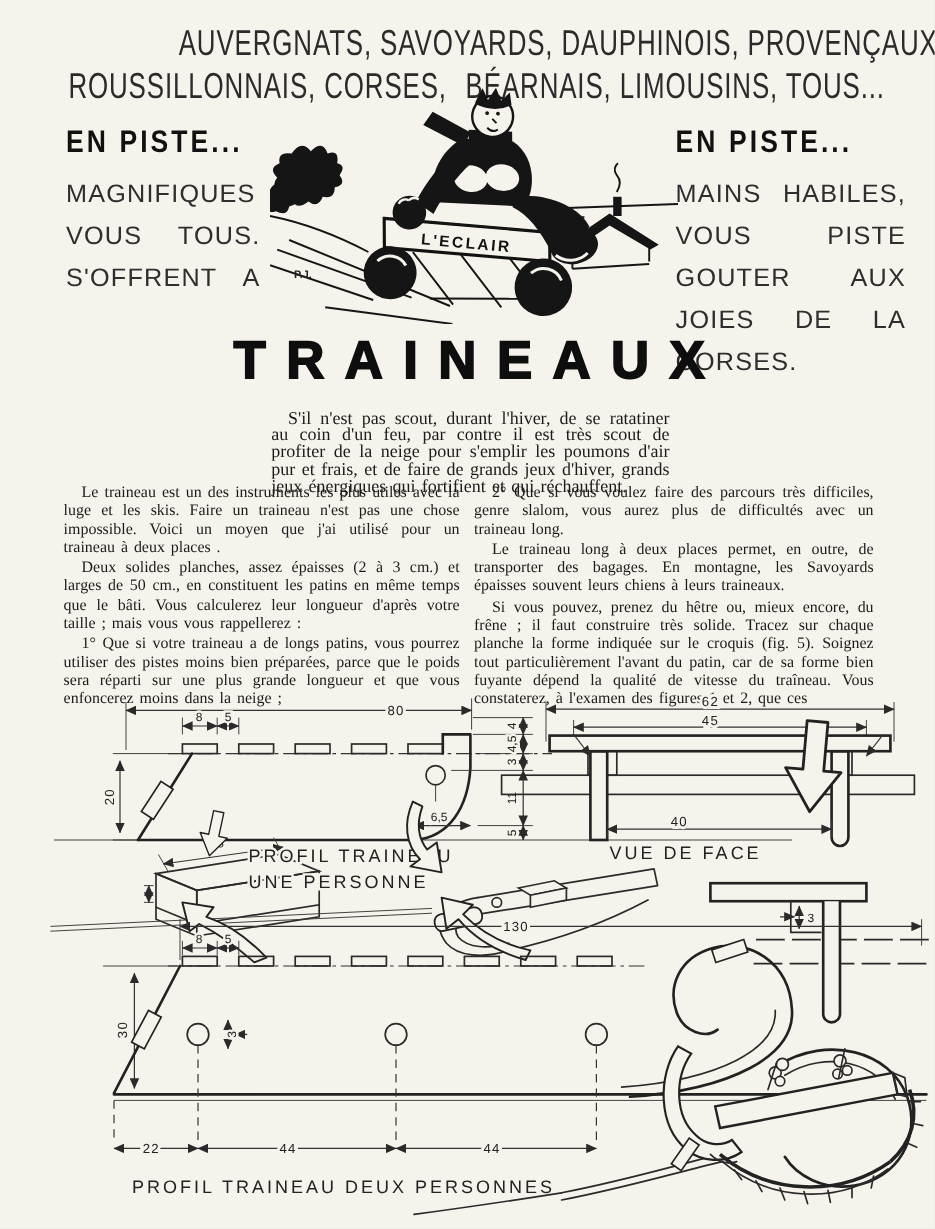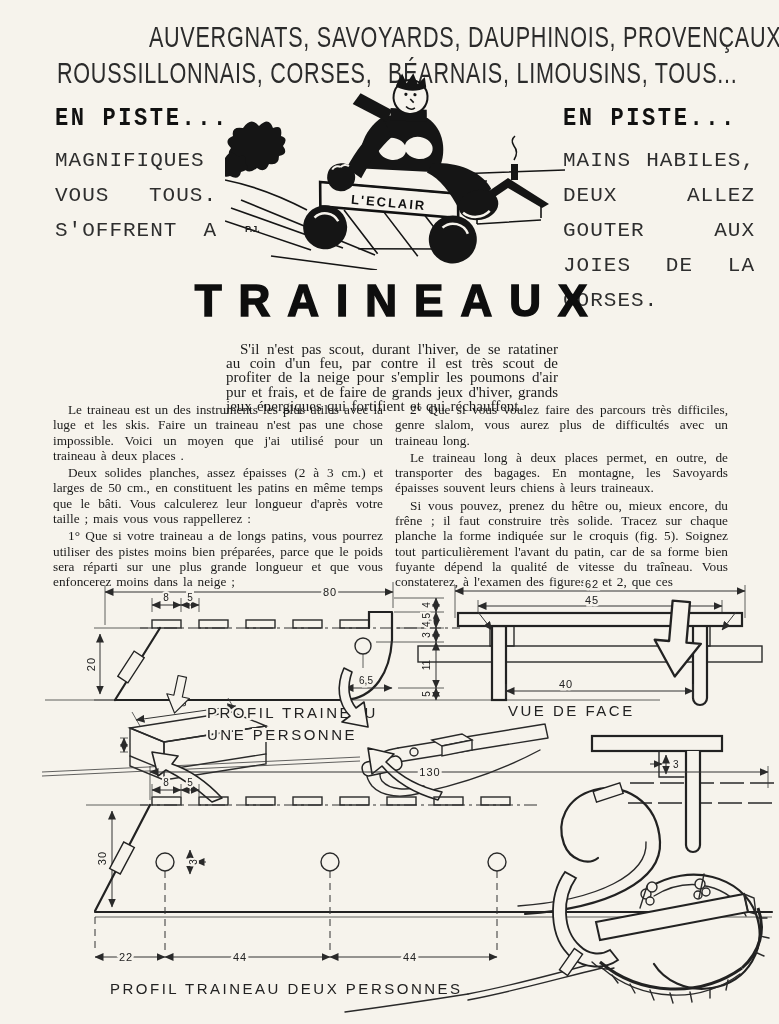--- a/index.html
+++ b/index.html
@@ -7,21 +7,21 @@
         font-family:"Liberation Serif",serif;color:#1b1b1b;}
   
   .hdr1{position:absolute;top:20px;left:0;width:779px;text-align:center;white-space:nowrap;}
   .cond{display:inline-block;transform:scaleX(.72);transform-origin:center;
         font-family:"Liberation Sans",sans-serif;font-size:30px;letter-spacing:1px;color:#2b2b2b;}
   .hdr2{position:absolute;top:56px;white-space:nowrap;font-family:"Liberation Sans",sans-serif;
         font-size:30px;letter-spacing:1px;color:#2b2b2b;transform:scaleX(.72);transform-origin:left;}
   .hdr2.l{left:57px;}
   .hdr2.r{left:388px;}
   
-  .banner{position:absolute;font-family:Liberation Mono, monospace;color:#2e2e2e;}
+  .banner{position:absolute;font-family:Liberation Sans, sans-serif;color:#2e2e2e;}
   .banner.left{left:55px;top:103px;width:162px;}
   .banner.right{left:563px;top:103px;width:192px;}
   .btitle{font-weight:bold;font-size:26px;letter-spacing:3px;color:#111;
           transform:scaleX(.85);transform-origin:left;white-space:nowrap;margin-bottom:10px;}
   .bline{font-size:21px;letter-spacing:1px;line-height:35px;text-align:justify;text-align-last:justify;}
   
   .title{position:absolute;top:276px;left:0;width:779px;text-align:center;
          font-family:"Liberation Sans",sans-serif;font-weight:bold;font-size:44px;
          letter-spacing:17px;padding-left:10px;color:#0e0e0e;-webkit-text-stroke:1.5px #0e0e0e;}
   .intro{position:absolute;top:327px;left:226px;width:332px;font-weight:normal;
@@ -64,21 +64,21 @@
   <div class="banner left">
     <div class="btitle">EN PISTE...</div>
     <div class="bline">MAGNIFIQUES</div>
     <div class="bline">VOUS TOUS.</div>
     <div class="bline">S'OFFRENT A</div>
   </div>
 
   <div class="banner right">
     <div class="btitle">EN PISTE...</div>
     <div class="bline">MAINS HABILES,</div>
-    <div class="bline">DEUX ALLEZ</div>
+    <div class="bline">VOUS PISTE</div>
     <div class="bline">GOUTER AUX</div>
     <div class="bline">JOIES DE LA CORSES.</div>
   </div>
 
   <svg style="left:225px;top:58px" width="340" height="212" viewBox="0 0 340 212">
     <g>
       <path class="bo" stroke-width="2.4" d="M6 150 L118 190"></path>
       <path class="bo" d="M0 163 L86 192"></path>
       <path class="bo" stroke-width="2.8" d="M16 142 L150 197"></path>
       <path class="bo" d="M46 198 L152 212"></path>

